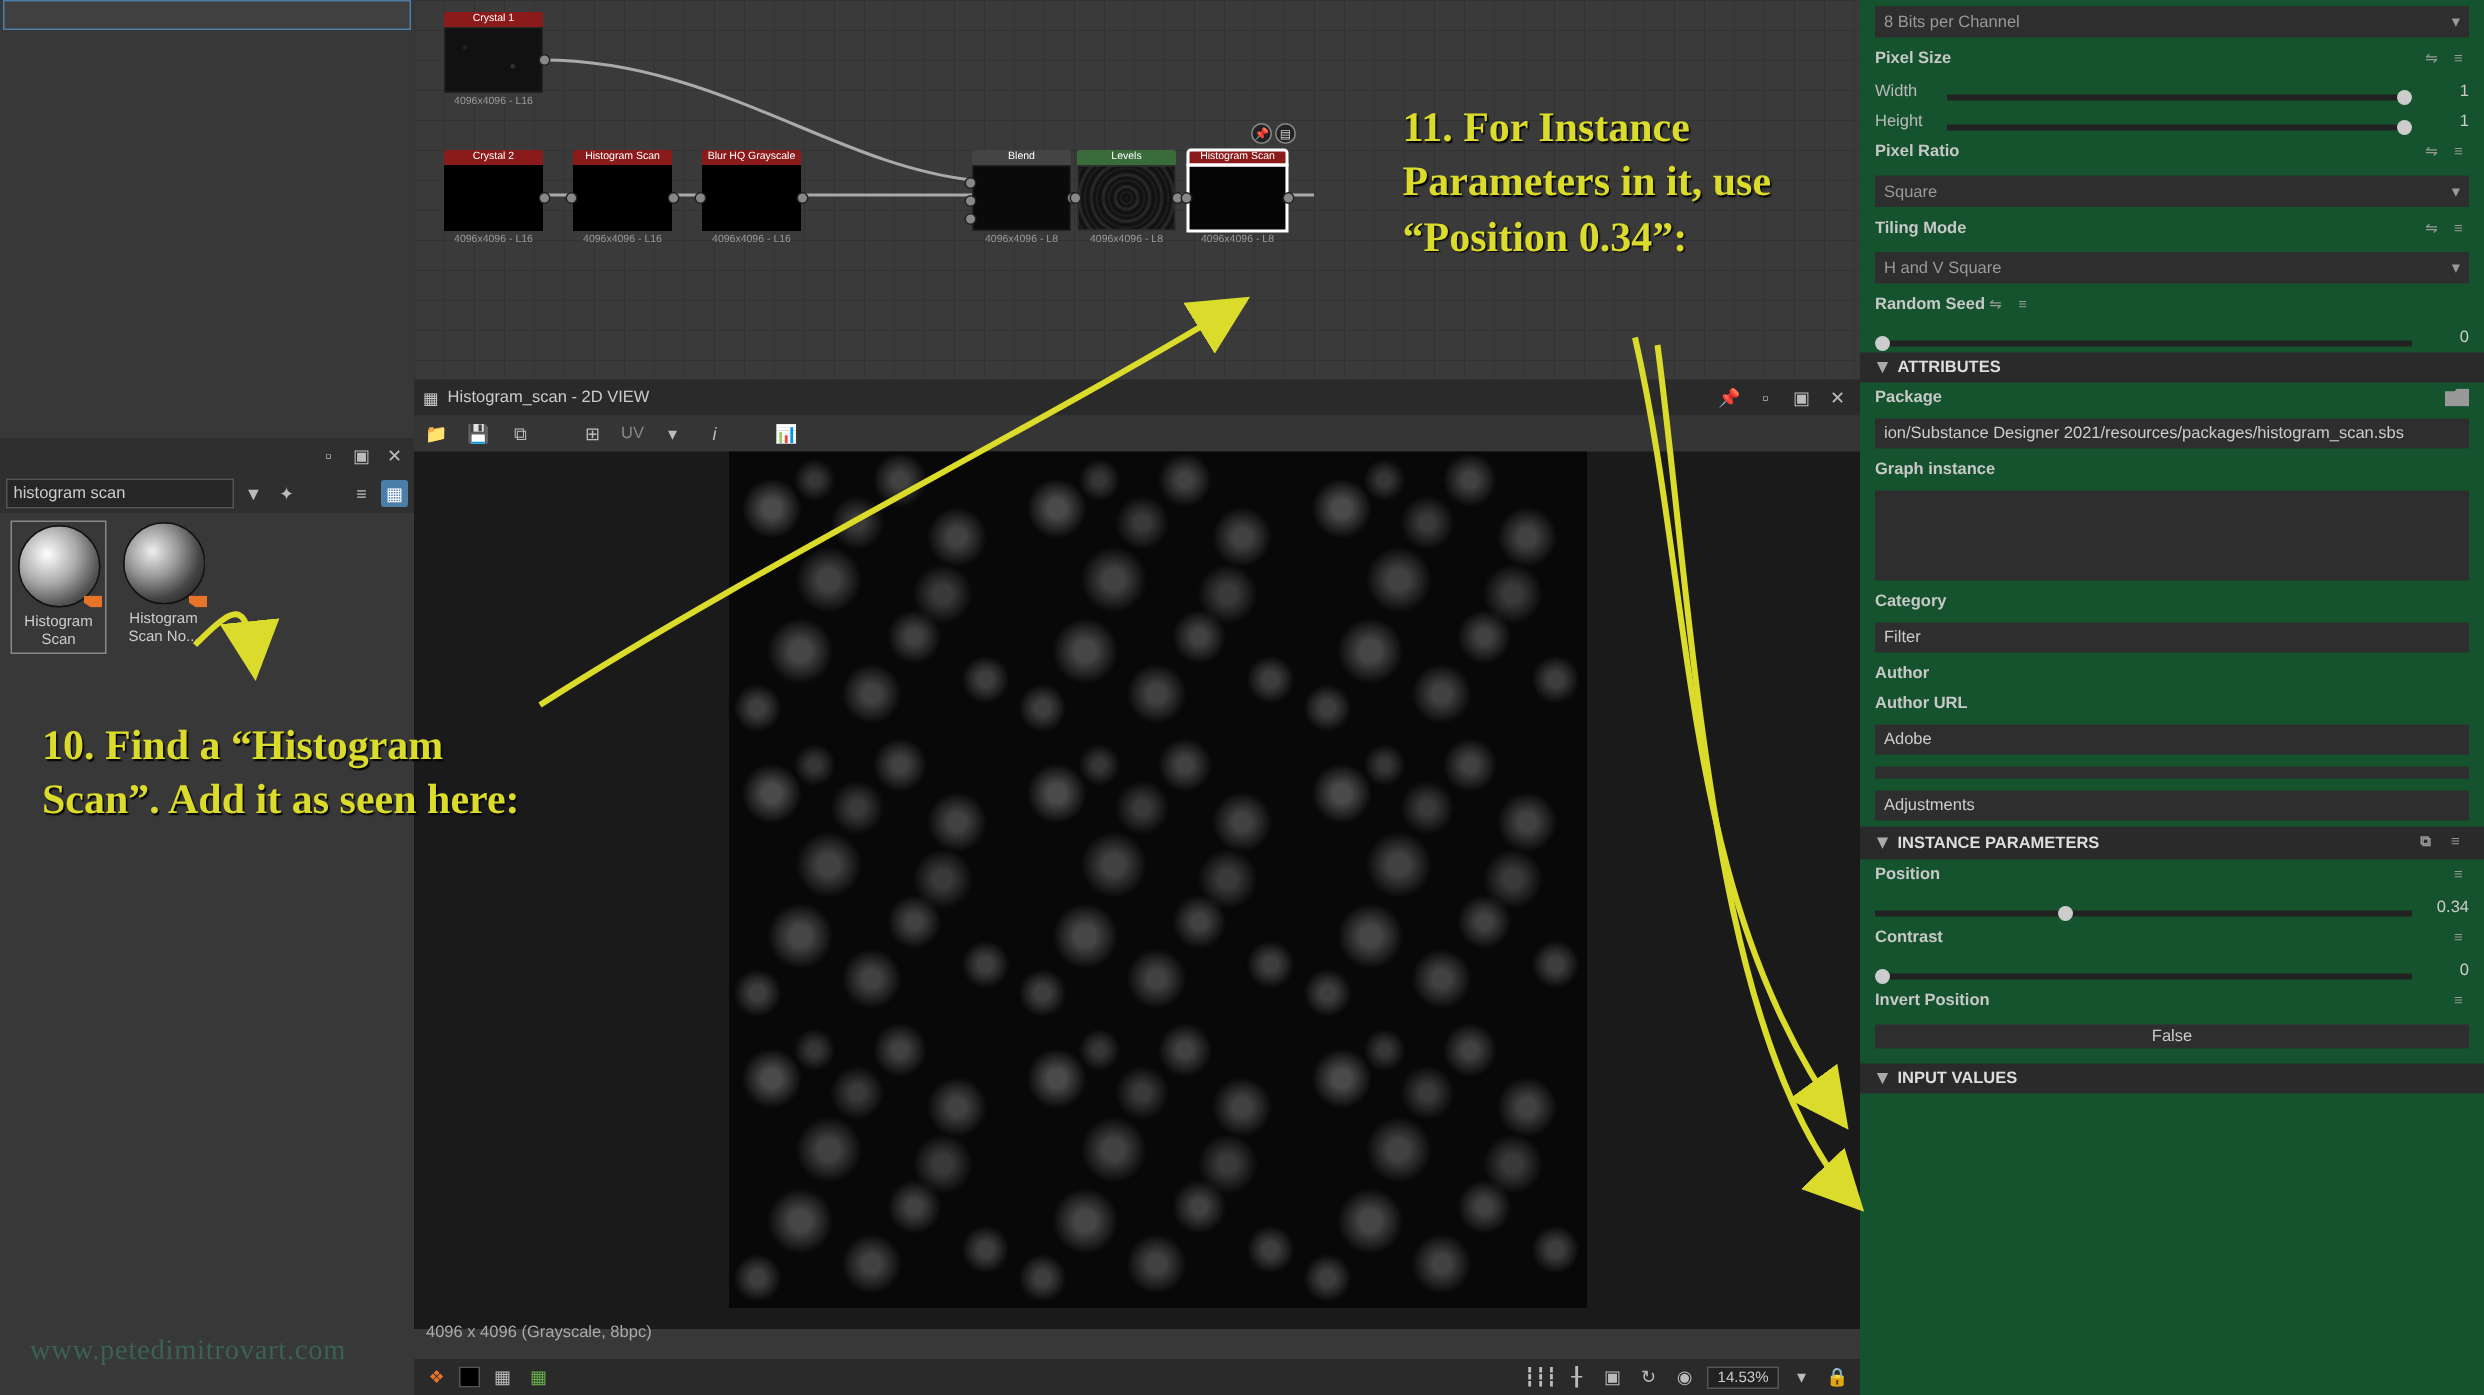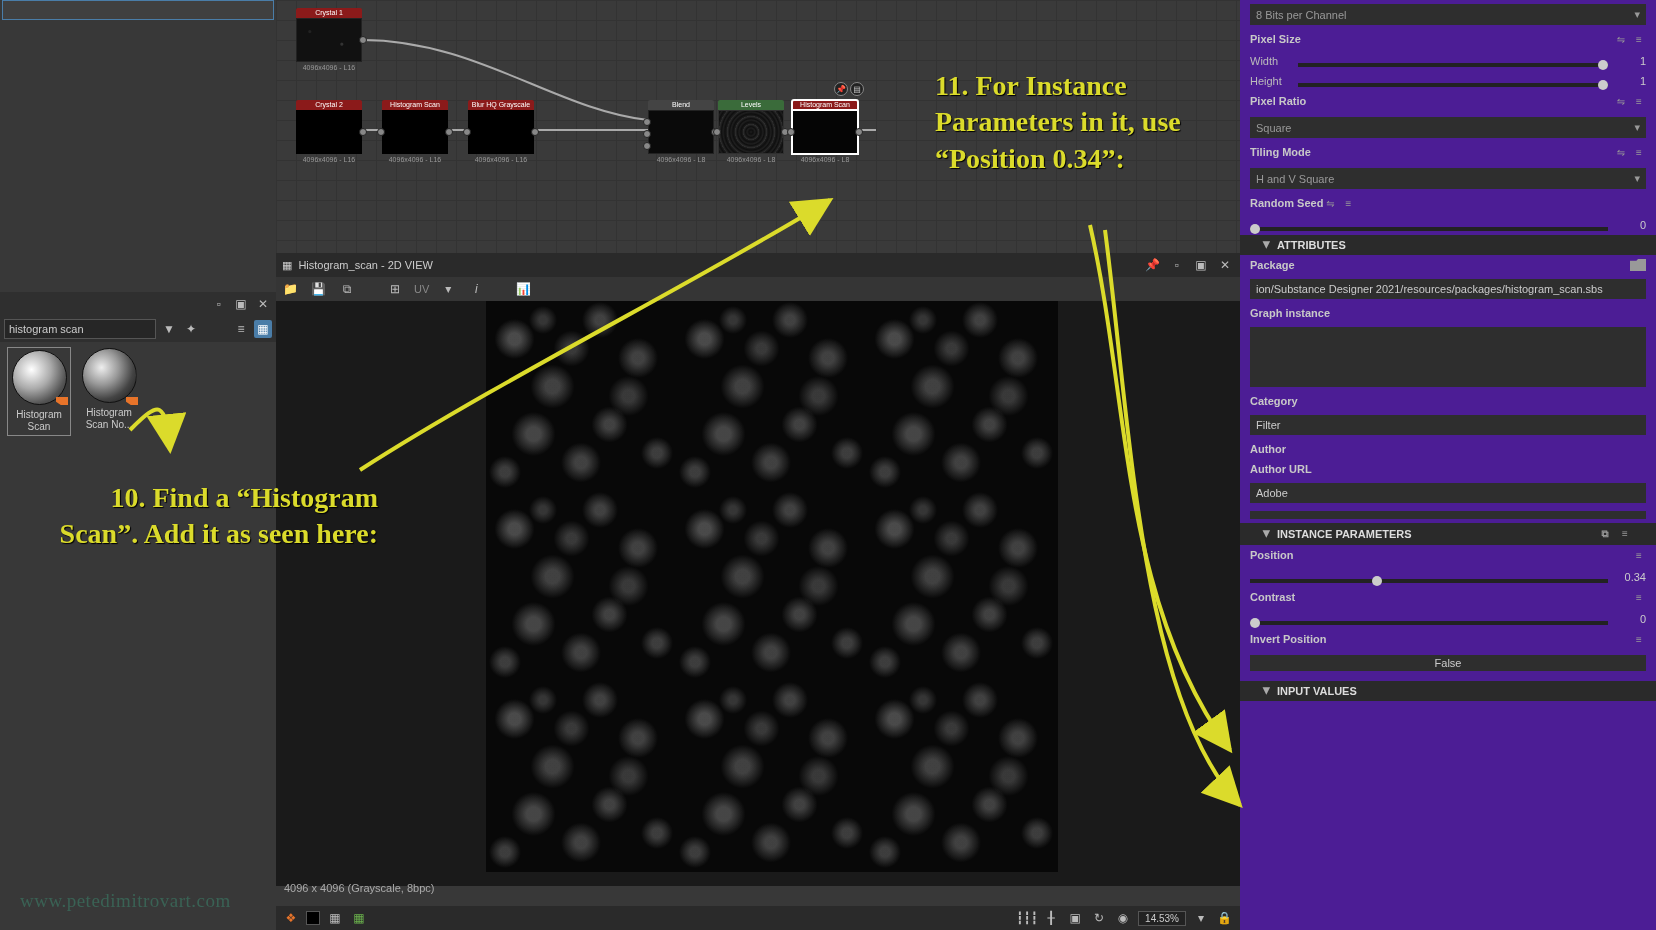--- a/index.html
+++ b/index.html
@@ -1,21 +1,21 @@
 <!DOCTYPE html>
 <html><head>
 <meta charset="utf-8">
 <style>
   * { box-sizing: border-box; margin: 0; padding: 0; font-family: Arial, sans-serif; }
   body { background: #383838; color: #ccc; font-size: 11px; width: 1656px; height: 930px; overflow: hidden; position: relative; }
   
   
   .left-col { position: absolute; left: 0; top: 0; width: 276px; height: 930px; background: #383838; }
   .mid-col { position: absolute; left: 276px; top: 0; width: 964px; height: 930px; }
-  .right-col { position: absolute; right: 0; top: 0; width: 416px; height: 930px; background: #4c1d95; margin-left: 32px; }
+  .right-col { position: absolute; right: 0; top: 0; width: 416px; height: 930px; background: #14532d; margin-left: 32px; }
   
   
   .tree-item { position: absolute; left: 2px; top: 0; width: 272px; height: 20px; border: 1px solid #4a7da8; background: #404040; }
   .lib-header { position: absolute; left: 0; top: 292px; width: 276px; height: 24px; display: flex; align-items: center; justify-content: flex-end; gap: 4px; padding: 0 4px; background: #2f2f2f;}
   .lib-search-row { position: absolute; left: 0; top: 316px; width: 276px; height: 26px; display: flex; align-items: center; gap: 4px; padding: 0 4px; background: #2f2f2f; }
   .search-box { flex: 0 0 120px; background: #262626; border: 1px solid #555; color: #ccc; padding: 2px 4px; height: 20px; font-size: 11px;}
   .lib-thumbs { position: absolute; left: 8px; top: 348px; display: flex; gap: 8px; }
   .thumb { width: 62px; text-align: center; }
   .thumb-img { width: 55px; height: 55px; border-radius: 50%; background: radial-gradient(circle at 35% 35%, #fff, #aaa 40%, #555 70%, #222); margin: 0 auto; border: 1px solid #111;}
   .thumb.selected { outline: 1px solid #888; padding: 2px; }
@@ -66,21 +66,21 @@
   
   
   .prop-row { padding: 4px 10px; color: #bbb; font-size: 11px; }
   .prop-label { font-weight: bold; color: #c8c8c8; }
   .prop-dropdown { width: 100%; background: #2e2e2e; border: none; color: #999; padding: 4px 6px; font-size: 11px; display: flex; justify-content: space-between; align-items: center;}
   .prop-field { width: 100%; background: #2e2e2e; border: none; color: #ccc; padding: 4px 6px; font-size: 11px;}
   .slider-row { display: flex; align-items: flex-end; gap: 8px; }
   .slider { flex: 1; height: 4px; background: #222; position: relative; }
   .slider-thumb { position: absolute; width: 10px; height: 10px; border-radius: 50%; background: #ccc; top: -3px; }
   .slider-val { width: 30px; text-align: right; color: #ccc; font-size: 11px;}
-  .section-header { background: #2a2a2a; padding: 4px 24px; font-weight: bold; color: #ddd; display: flex; align-items: center; gap: 6px; font-size: 11px;}
+  .section-header { background: #2a2a2a; padding: 4px 12px; font-weight: bold; color: #ddd; display: flex; align-items: center; gap: 6px; font-size: 11px;}
   .chevron { display: inline-block; transform: rotate(90deg); font-size: 9px; color: #aaa;}
   .mini-icons { float: right; display: flex; gap: 4px; }
   .mini-icon { width: 14px; height: 14px; color: #999; font-size: 10px; text-align: center; line-height: 14px;}
   .textarea { width: 100%; height: 60px; background: #2e2e2e; border: none; }
   .toggle-btn { width: 100%; text-align: center; background: #2e2e2e; padding: 2px; color: #ccc; font-size: 11px;}
   
   
   .anno { position: absolute; color: #dbdb2b; font-family: Georgia, serif; font-size: 28px; font-weight: bold; line-height: 1.3; text-shadow: 1px 1px 1px #000;}
   .arrow-svg { position: absolute; pointer-events: none; }
   .watermark { position: absolute; left: 20px; bottom: 18px; color: #3a6a5a; font-family: Georgia, serif; font-size: 19px; opacity: 0.85; letter-spacing: 0.5px;}
@@ -338,20 +338,23 @@
   <div class="prop-row"><span class="prop-label">Author</span></div>
   <div class="prop-row"><span class="prop-label">Author URL</span></div>
 
   <div class="prop-row">
       <div class="prop-field">Adobe</div>
     </div>
   <div class="prop-row">
       <div class="prop-field"></div>
     </div>
 
+  <div class="prop-row">
+      <div class="prop-field">Adjustments</div>
+    </div>
 
   <div class="section-header">
     <span class="chevron">▶</span>
     <span>INSTANCE PARAMETERS</span>
     <span style="flex:1"></span>
     <span class="mini-icon">⧉</span>
     <span class="mini-icon">≡</span>
   </div>
 
   <div class="prop-row" style="display:flex;justify-content:space-between">
@@ -383,21 +386,21 @@
   <div class="prop-row">
       <div class="toggle-btn">False</div>
     </div>
 
   <div class="section-header" style="margin-top:6px">
     <span class="chevron">▶</span>
     <span>INPUT VALUES</span>
   </div>
 </div>
 
-<div class="anno" style="left:28px; top:480px; width:350px;text-align:right;">10. Find a “Histogram Scan”. Add it as seen here:</div>
+<div class="anno" style="left:28px; top:480px; width:350px;">10. Find a “Histogram Scan”. Add it as seen here:</div>
 <div class="anno" style="left:935px; top:68px; width:260px;">11. For Instance Parameters in it, use “Position 0.34”:</div>
 
 <svg class="arrow-svg" style="left:0;top:0;width:1656px;height:930px;">
   <defs>
     <marker id="ah" markerWidth="12" markerHeight="12" refX="9" refY="5" orient="auto">
       <path d="M0,0 L10,5 L0,10 Z" fill="#dbdb2b"></path>
     </marker>
   </defs>
   <path d="M 130 430 C 160 400, 165 400, 170 450" stroke="#dbdb2b" stroke-width="4" fill="none" marker-end="url(#ah)"></path>
   <path d="M 360 470 C 500 380, 700 280, 830 200" stroke="#dbdb2b" stroke-width="4" fill="none" marker-end="url(#ah)"></path>

